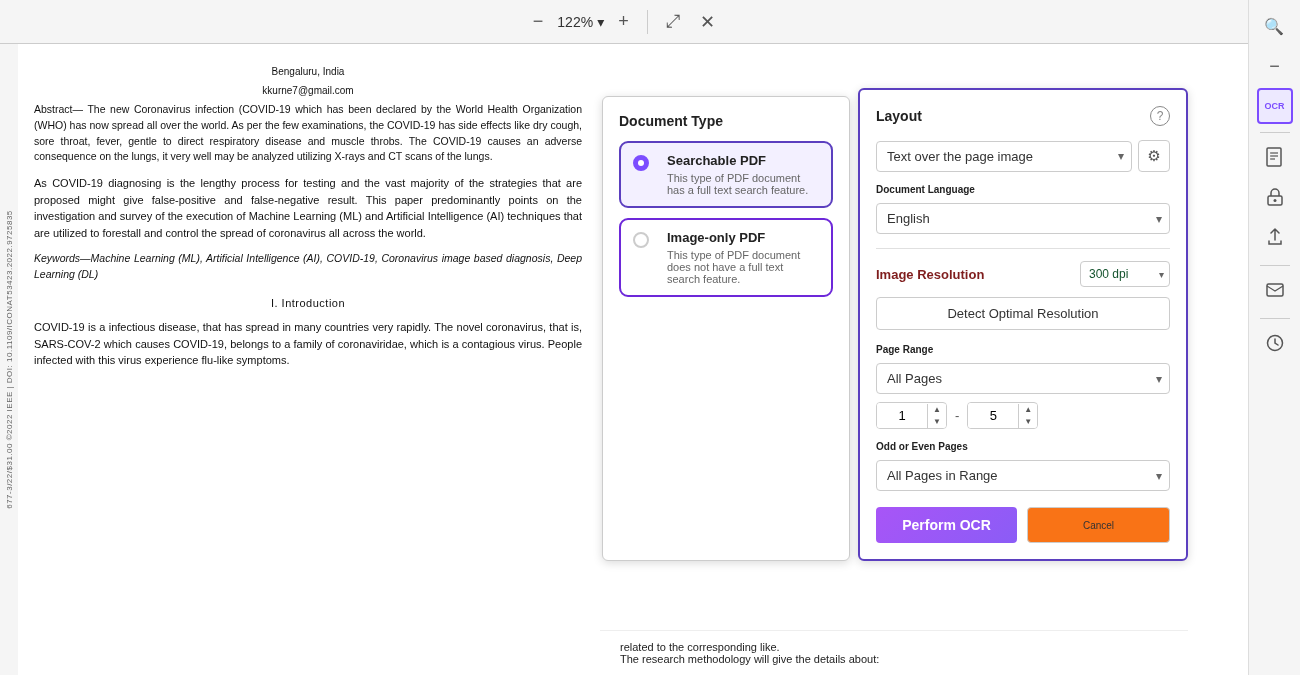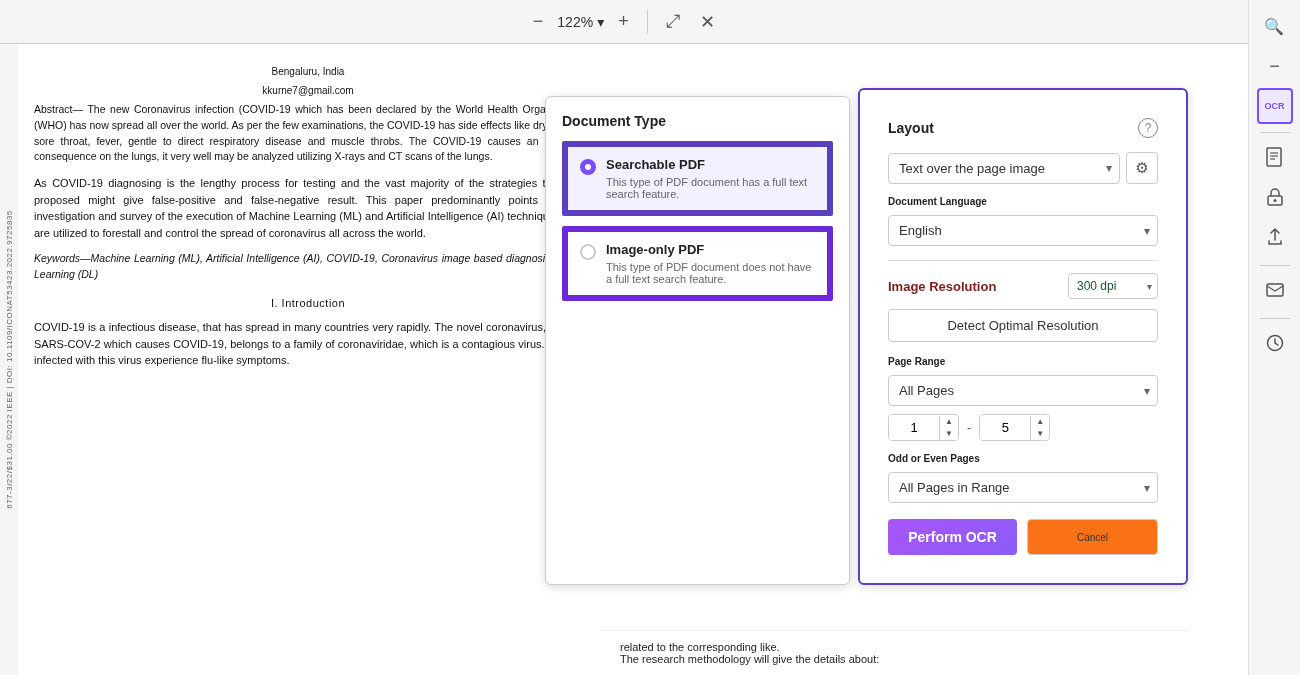--- a/index.html
+++ b/index.html
@@ -137,42 +137,42 @@
       gap: 0;
       z-index: 10;
     }
 
     
     .doc-type-panel {
       background: white;
       border: 1px solid #ccc;
       border-radius: 6px;
       padding: 16px;
-      width: 305px;
+      width: 248px;
       box-shadow: 0 2px 10px rgba(0,0,0,0.15);
       margin-top: 8px;
       margin-right: 8px;
     }
 
     .panel-title {
       font-size: 14px;
       font-weight: bold;
       color: #222;
       margin-bottom: 12px;
     }
 
     .option-card {
-      border: 6px solid #6d28d9;
-      border-radius: 2px;
+      border: 2px solid #6d28d9;
+      border-radius: 9px;
       padding: 10px 12px;
       margin-bottom: 10px;
       cursor: pointer;
       display: flex;
       align-items: flex-start;
-      gap: 10px;
+      gap: 18px;
     }
 
     .option-card.selected {
       border-color: #5b3fbf;
       background: #f3f0ff;
     }
 
     .radio-btn {
       width: 16px;
       height: 16px;
@@ -208,21 +208,21 @@
     .option-desc {
       font-size: 11px;
       color: #666;
     }
 
     
     .ocr-panel {
       background: white;
       border: 2.5px solid #5b3fbf;
       border-radius: 6px;
-      padding: 28px;
+      padding: 16px;
       width: 330px;
       box-shadow: 0 2px 10px rgba(0,0,0,0.15);
     }
 
     .ocr-panel-header {
       display: flex;
       align-items: center;
       justify-content: space-between;
       margin-bottom: 14px;
     }

